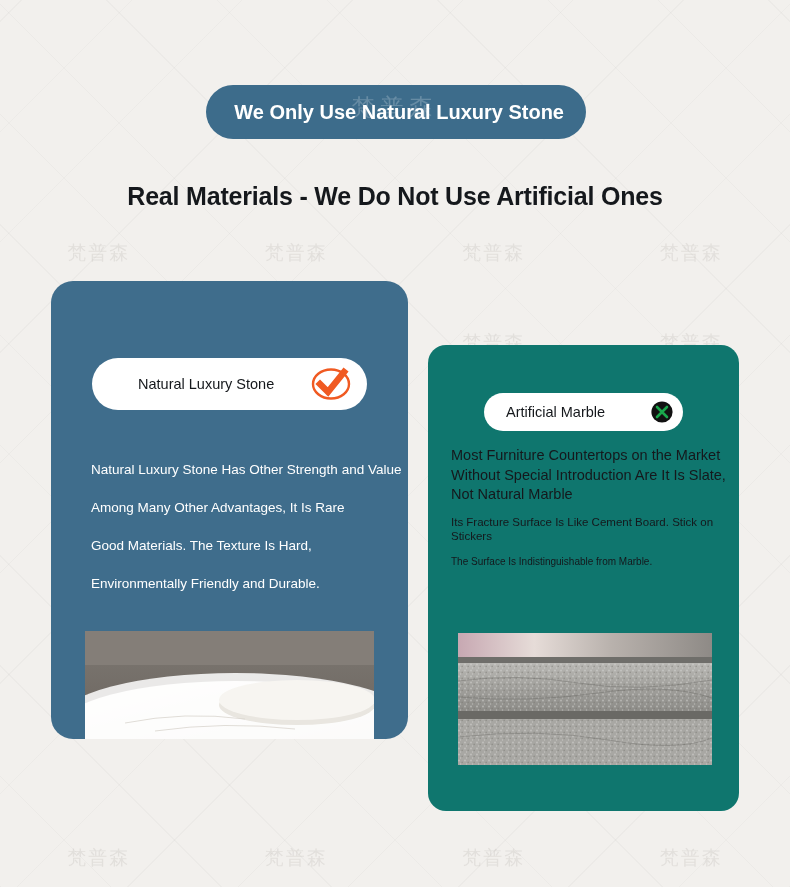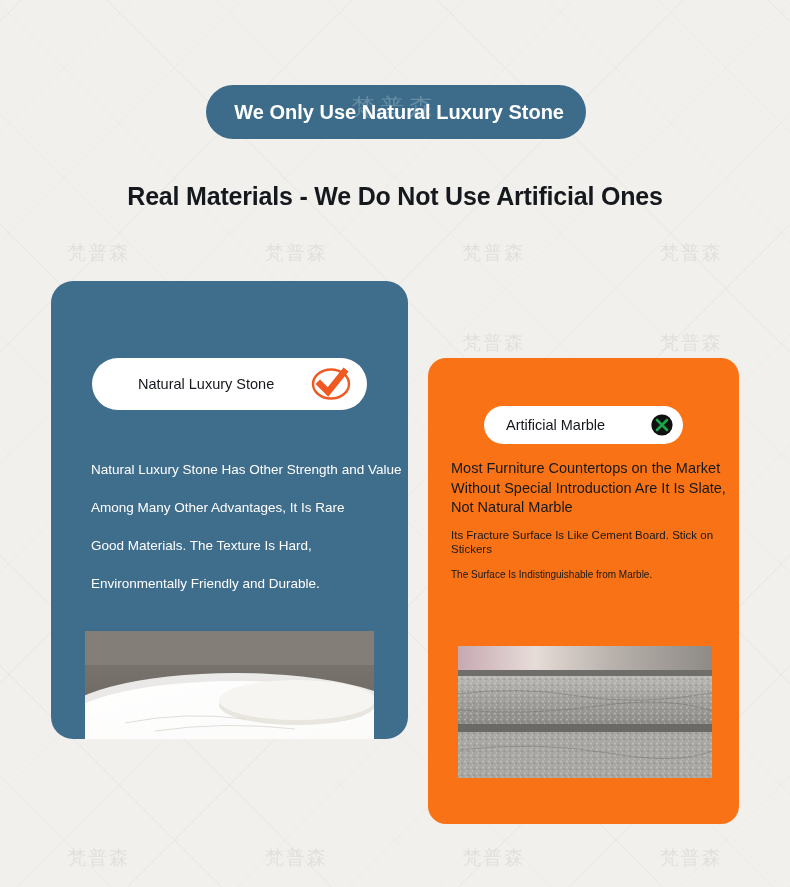--- a/index.html
+++ b/index.html
@@ -140,24 +140,24 @@
     width: 289px;
     height: 162px;
     overflow: hidden;
     background: #6f6a64;
   }
 
   
   .card-right {
     position: absolute;
     left: 428px;
-    top: 358px;
+    top: 345px;
     width: 311px;
     height: 466px;
-    background: #f97316;
+    background: #0f766e;
     border-radius: 18px;
     overflow: hidden;
   }
   .pill-right {
     position: absolute;
     left: 56px;
     top: 48px;
     width: 199px;
     height: 38px;
     background: #ffffff;

